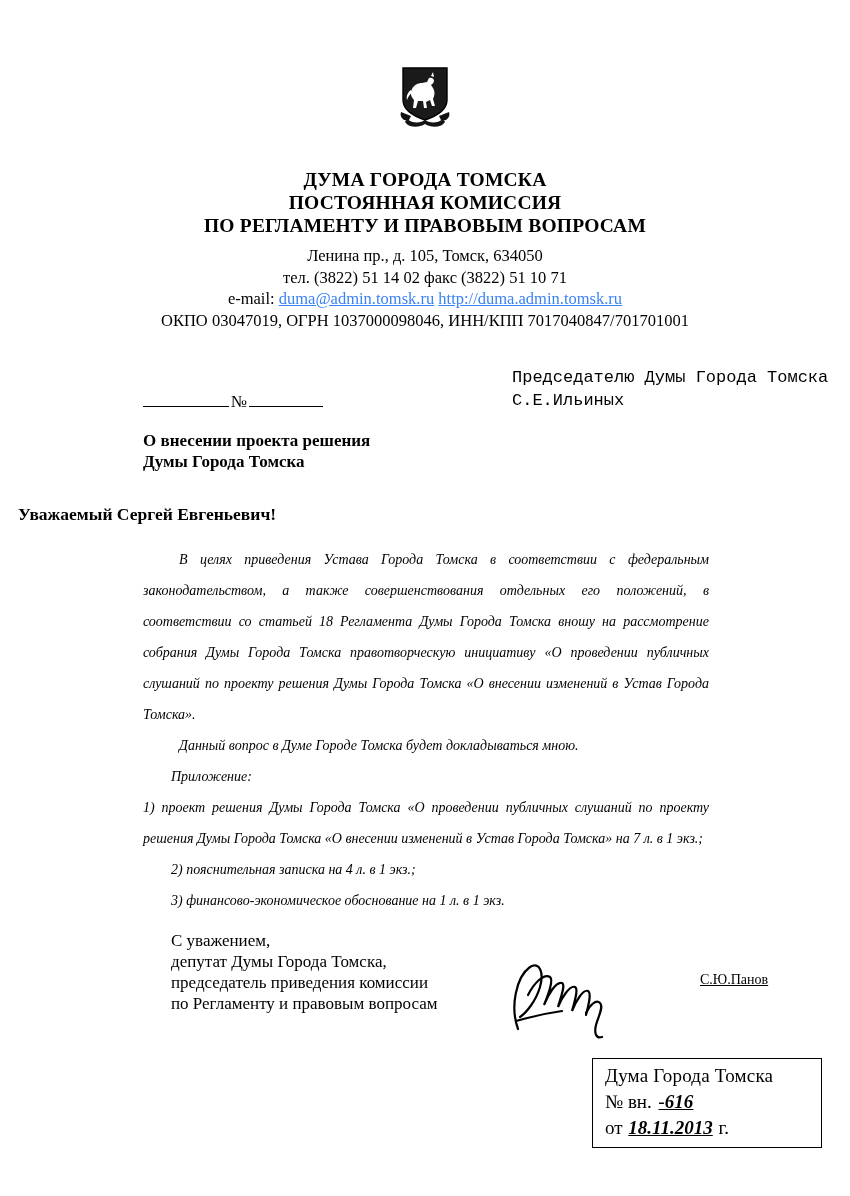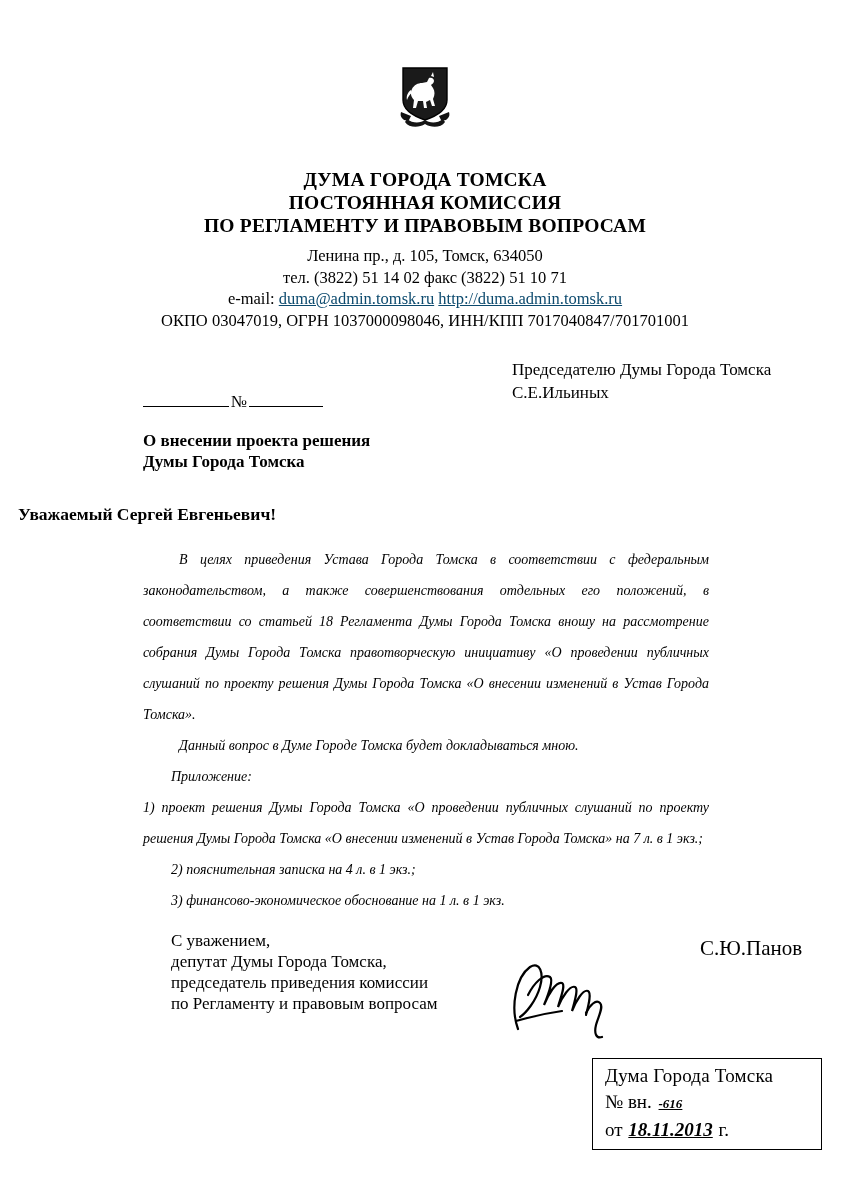--- a/index.html
+++ b/index.html
@@ -61,34 +61,35 @@
   .contacts {
     position: absolute;
     top: 245px;
     left: 0;
     width: 850px;
     text-align: center;
     font-size: 16.5px;
     line-height: 21.5px;
   }
   .contacts a {
-    color: #0c4a6e;
+    color: #3b82f6;
     text-decoration: underline;
   }
   .contacts .okpo {
     font-size: 16.5px;
   }
 
   
   .addressee {
     position: absolute;
-    top: 358px;
+    top: 366px;
     left: 512px;
     font-size: 17px;
     line-height: 23px;
+    font-family: Liberation Mono, monospace;
   }
 
   
   .numline {
     position: absolute;
     top: 392px;
     left: 143px;
     font-size: 17px;
     letter-spacing: 0px;
   }
@@ -157,23 +158,24 @@
   .signature-block {
     position: absolute;
     top: 930px;
     left: 143px;
     font-size: 17px;
     line-height: 21px;
     margin-left: 28px;
   }
   .signer {
     position: absolute;
-    top: 936px;
+    top: 972px;
     left: 700px;
-    font-size: 21px;
+    font-size: 14px;
+    text-decoration: underline;
   }
 
   
   .sign-svg {
     position: absolute;
     top: 955px;
     left: 500px;
     width: 130px;
     height: 100px;
   }
@@ -193,21 +195,21 @@
   .stamp .title {
     letter-spacing: 0.2px;
   }
   .stamp .row {
     white-space: nowrap;
   }
   .stamp .hand {
     font-family: "Liberation Serif", serif;
     font-style: italic;
     font-weight: bold;
-    font-size: 13px;
+    font-size: 19px;
     text-decoration: underline;
     padding: 0 2px;
   }
   .stamp .hand-sm {
     font-style: italic;
     font-weight: bold;
     text-decoration: underline;
     padding: 0 1px;
   }
 </style>

